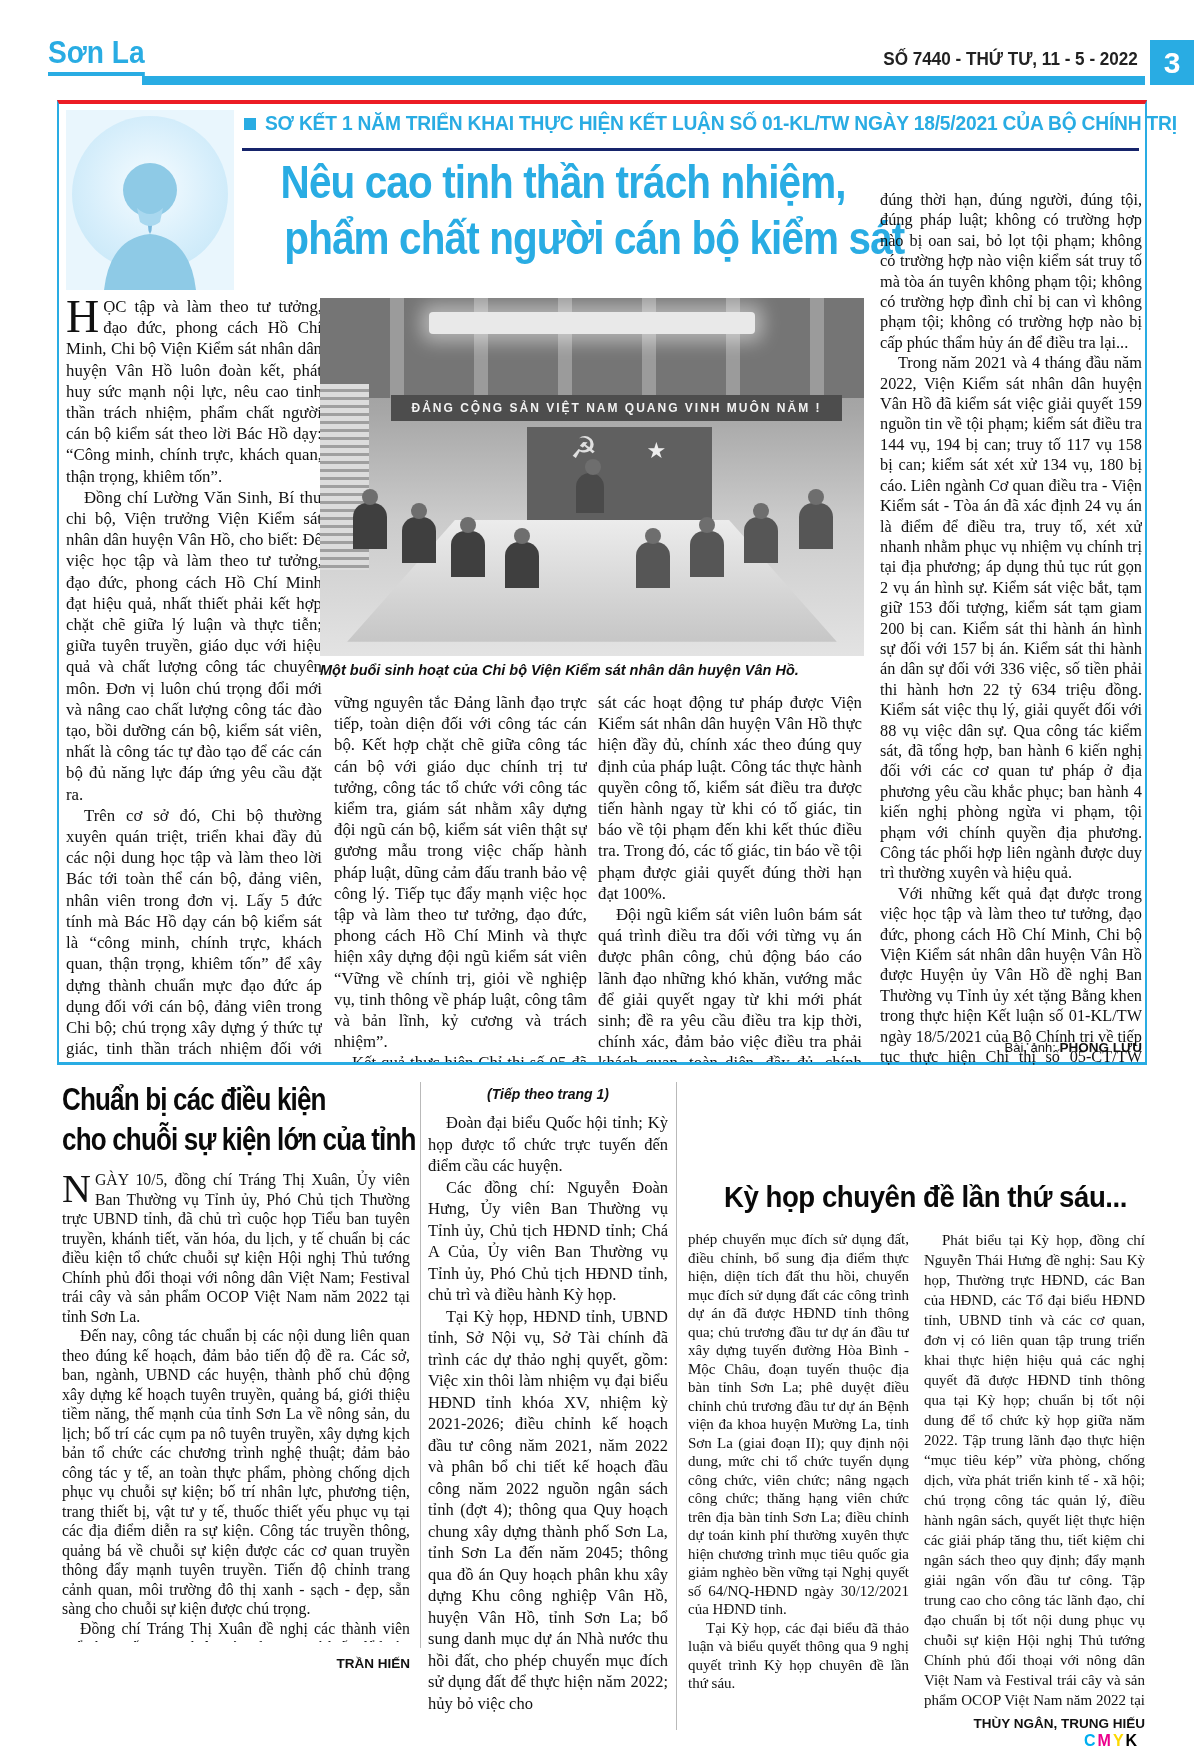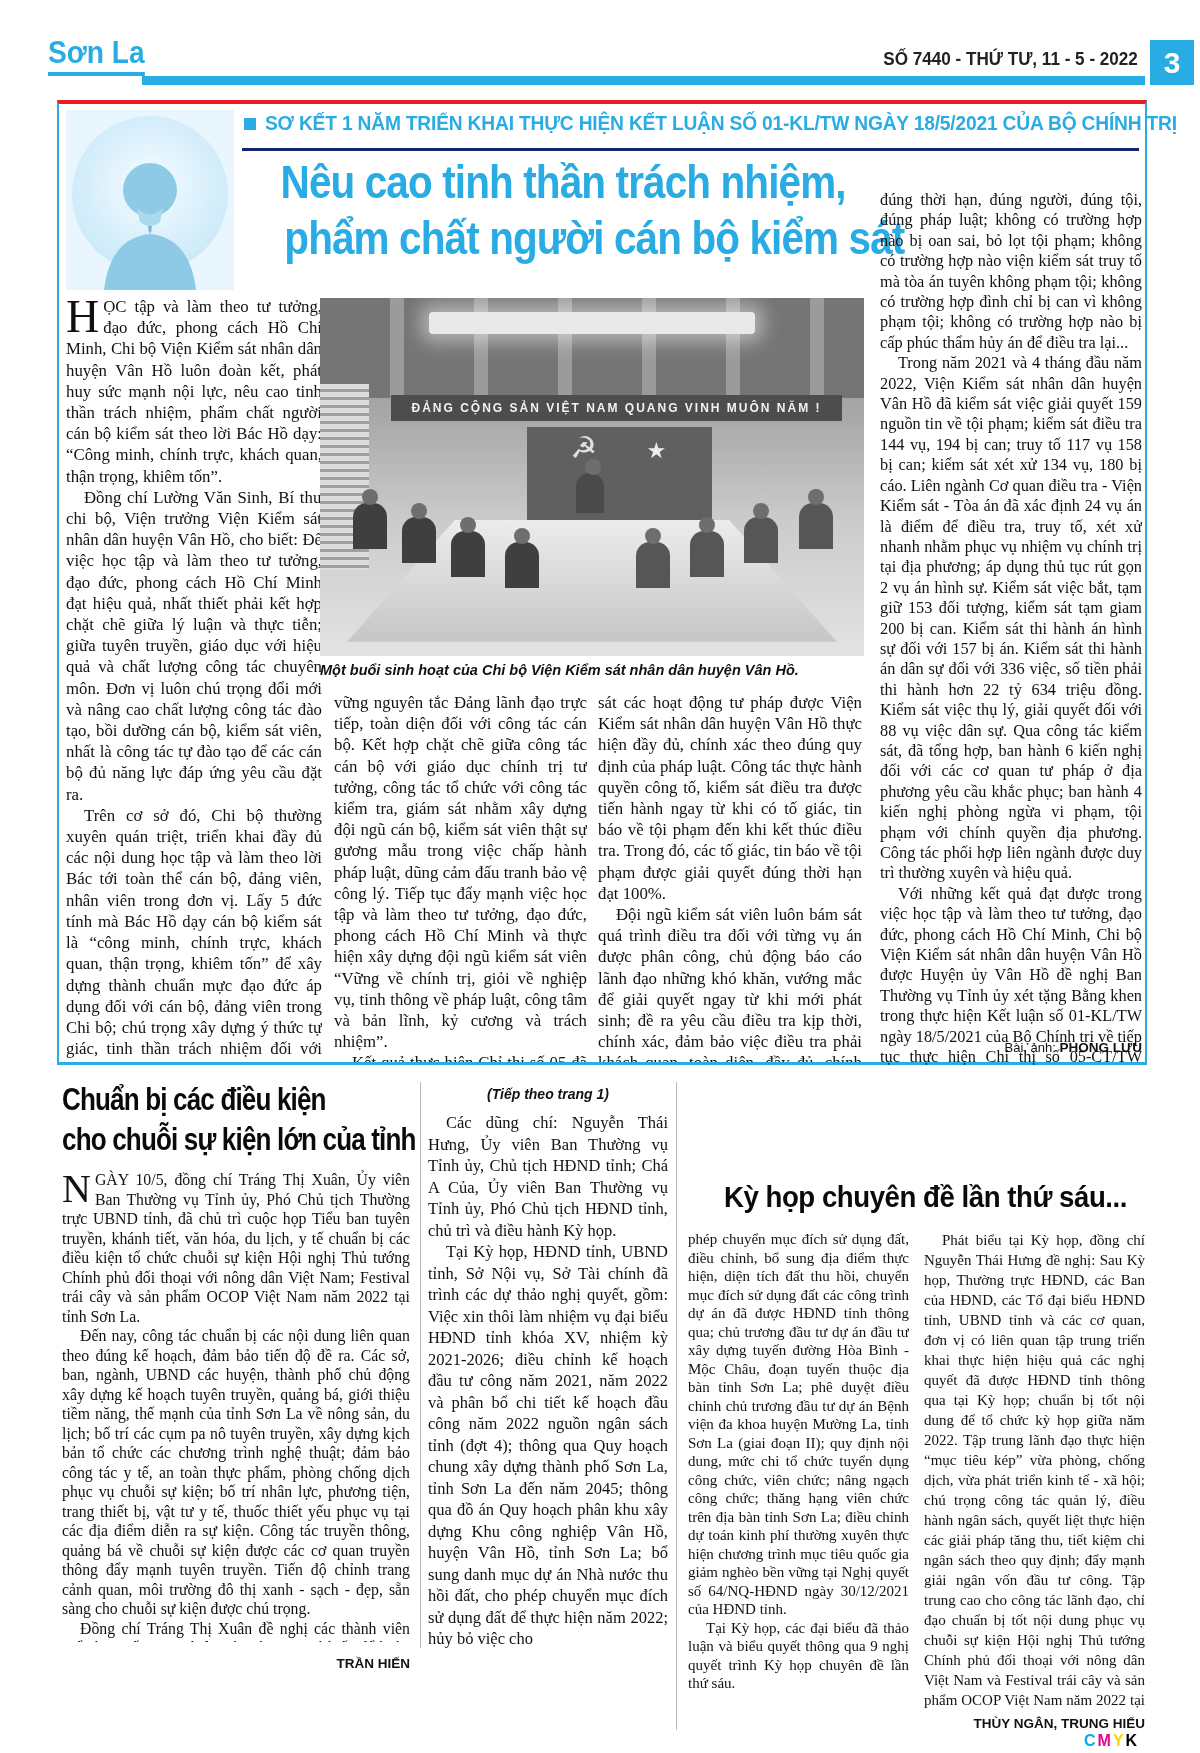--- a/index.html
+++ b/index.html
@@ -197,21 +197,22 @@
     </div>
   <div class="abs byline bl-byline">
     <b>TRẦN HIẾN</b>
   </div>
 
   <div class="abs vrule1"></div>
   <div class="abs vrule2"></div>
 
   <div class="abs contnote">(Tiếp theo trang 1)</div>
   <div class="col abs midcol">
-      <p class="para ind">Các dũng chí: Nguyễn Thái Hưng, Ủy viên Ban Thường vụ Tỉnh ủy, Chủ tịch HĐND tỉnh; Chá A Của, Ủy viên Ban Thường vụ Tỉnh ủy, Phó Chủ tịch HĐND tỉnh, chủ trì và điều hành Kỳ họp.</p>
+      <p class="para ind">Đoàn đại biểu Quốc hội tỉnh; Kỳ họp được tổ chức trực tuyến đến điểm cầu các huyện.</p>
+      <p class="para ind">Các đồng chí: Nguyễn Đoàn Hưng, Ủy viên Ban Thường vụ Tỉnh ủy, Chủ tịch HĐND tỉnh; Chá A Của, Ủy viên Ban Thường vụ Tỉnh ủy, Phó Chủ tịch HĐND tỉnh, chủ trì và điều hành Kỳ họp.</p>
       <p class="para ind">Tại Kỳ họp, HĐND tỉnh, UBND tỉnh, Sở Nội vụ, Sở Tài chính đã trình các dự thảo nghị quyết, gồm: Việc xin thôi làm nhiệm vụ đại biểu HĐND tỉnh khóa XV, nhiệm kỳ 2021-2026; điều chỉnh kế hoạch đầu tư công năm 2021, năm 2022 và phân bổ chi tiết kế hoạch đầu công năm 2022 nguồn ngân sách tỉnh (đợt 4); thông qua Quy hoạch chung xây dựng thành phố Sơn La, tỉnh Sơn La đến năm 2045; thông qua đồ án Quy hoạch phân khu xây dựng Khu công nghiệp Vân Hồ, huyện Vân Hồ, tỉnh Sơn La; bổ sung danh mục dự án Nhà nước thu hồi đất, cho phép chuyển mục đích sử dụng đất để thực hiện năm 2022; hủy bỏ việc cho</p>
     </div>
 
   <div class="abs br-headline">
     <span>Kỳ họp chuyên đề lần thứ sáu...</span>
   </div>
   <div class="col abs bra">
       <p class="para">phép chuyển mục đích sử dụng đất, điều chỉnh, bổ sung địa điểm thực hiện, diện tích đất thu hồi, chuyển mục đích sử dụng đất các công trình dự án đã được HĐND tỉnh thông qua; chủ trương đầu tư dự án đầu tư xây dựng tuyến đường Hòa Bình - Mộc Châu, đoạn tuyến thuộc địa bàn tỉnh Sơn La; phê duyệt điều chỉnh chủ trương đầu tư dự án Bệnh viện đa khoa huyện Mường La, tỉnh Sơn La (giai đoạn II); quy định nội dung, mức chi tổ chức tuyển dụng công chức, viên chức; nâng ngạch công chức; thăng hạng viên chức trên địa bàn tỉnh Sơn La; điều chỉnh dự toán kinh phí thường xuyên thực hiện chương trình mục tiêu quốc gia giảm nghèo bền vững tại Nghị quyết số 64/NQ-HĐND ngày 30/12/2021 của HĐND tỉnh.</p>
       <p class="para ind">Tại Kỳ họp, các đại biểu đã thảo luận và biểu quyết thông qua 9 nghị quyết trình Kỳ họp chuyên đề lần thứ sáu.</p>
     </div>

